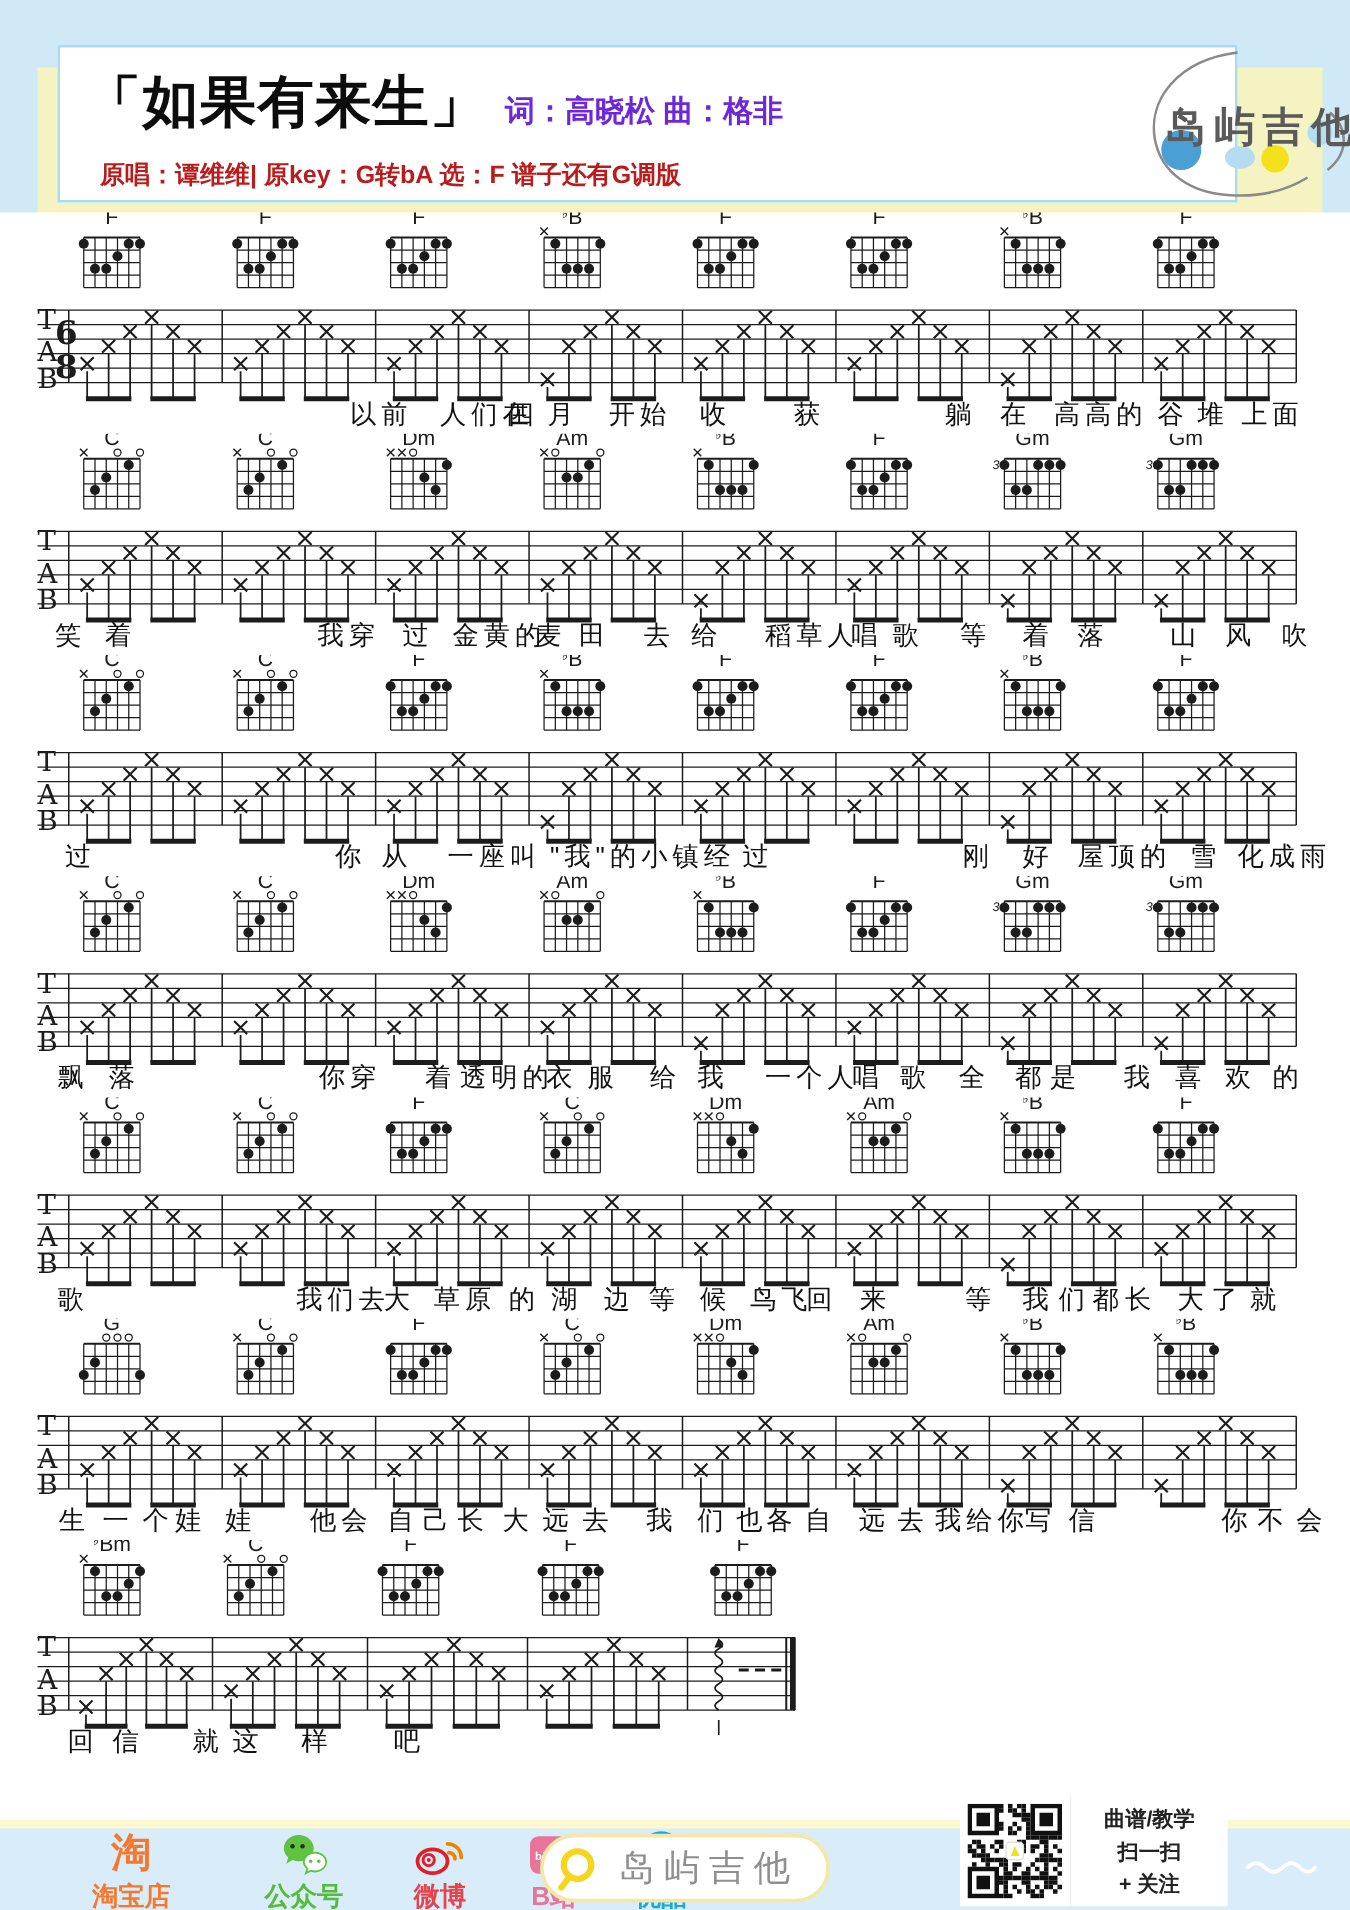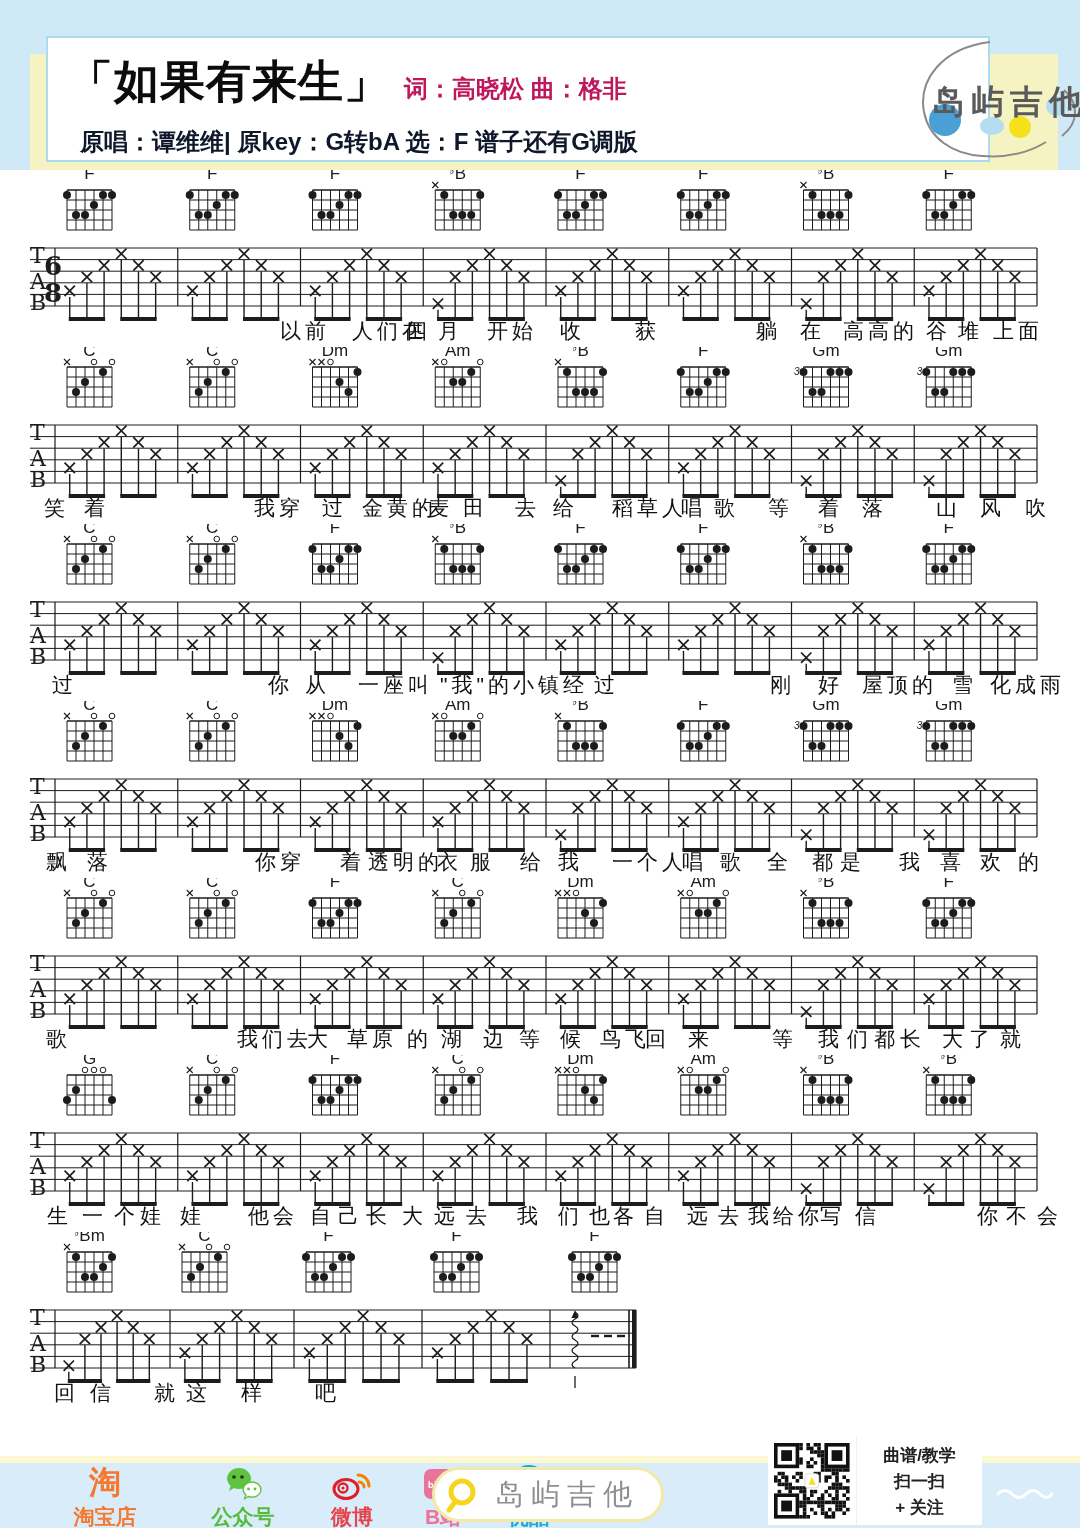--- a/index.html
+++ b/index.html
@@ -3,22 +3,22 @@
 <meta charset="utf-8">
 <style>
   html,body{margin:0;padding:0;}
   body{width:1080px;height:1528px;font-family:"Liberation Sans","DejaVu Sans",sans-serif;}
   .page{position:relative;width:1080px;height:1528px;background:#cfe9f7;overflow:hidden;}
   
   .header-yellow{position:absolute;left:30px;top:54px;width:1028px;height:118px;background:#f6f3c2;}
   .header-card{position:absolute;left:10px;top:36px;width:944px;height:126px;background:#ffffff;border:2px solid #aadcf0;box-sizing:border-box;margin-left:36px;}
   .title-line{position:absolute;left:20px;top:14px;display:flex;align-items:baseline;white-space:nowrap;}
   .song-title{font-size:45px;font-weight:900;color:#0c0c0c;letter-spacing:1px;}
-  .song-credits{font-size:24px;font-weight:700;color:#be185d;margin-left:14px;}
-  .song-meta{position:absolute;left:32px;top:88px;font-size:24px;font-weight:700;color:#0f172a;}
+  .song-credits{font-size:24px;font-weight:700;color:#6d28d9;margin-left:14px;}
+  .song-meta{position:absolute;left:32px;top:88px;font-size:20px;font-weight:700;color:#b91c1c;}
   .brand-logo{position:absolute;left:856px;top:-10px;width:185px;height:142px;}
   .brand-logo svg{position:absolute;left:0;top:0;}
   .logo-text{position:absolute;left:28px;top:52px;font-size:33px;font-weight:700;color:#5a5a5a;letter-spacing:6px;white-space:nowrap;}
   
   .score{position:absolute;left:0;top:170px;width:1080px;height:1286px;background:#ffffff;}
   .tab-system{display:block;}
   
   .footer-strip{position:absolute;left:0;top:1456px;width:1080px;height:7px;background:#fbf8d2;}
   .footer{position:absolute;left:0;top:1463px;width:1080px;height:65px;background:#d8edf9;}
   .social-item{position:absolute;top:1464px;width:96px;text-align:center;cursor:pointer;}

